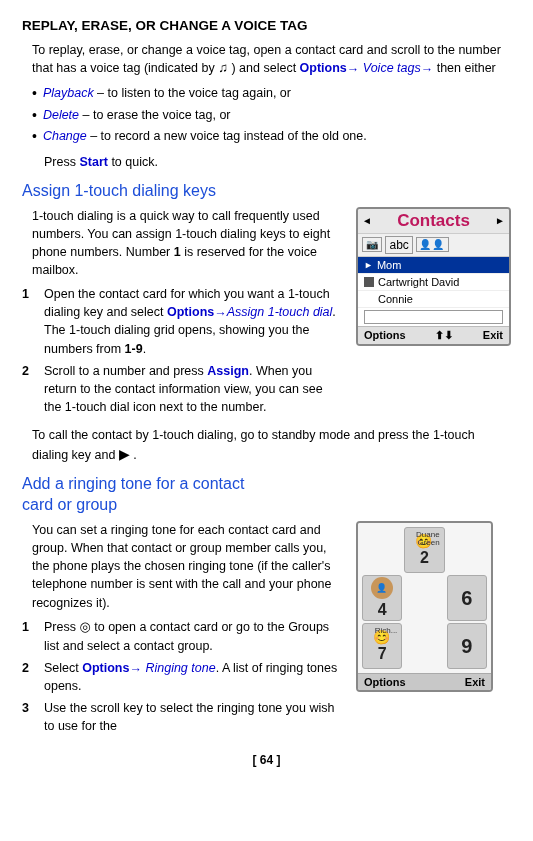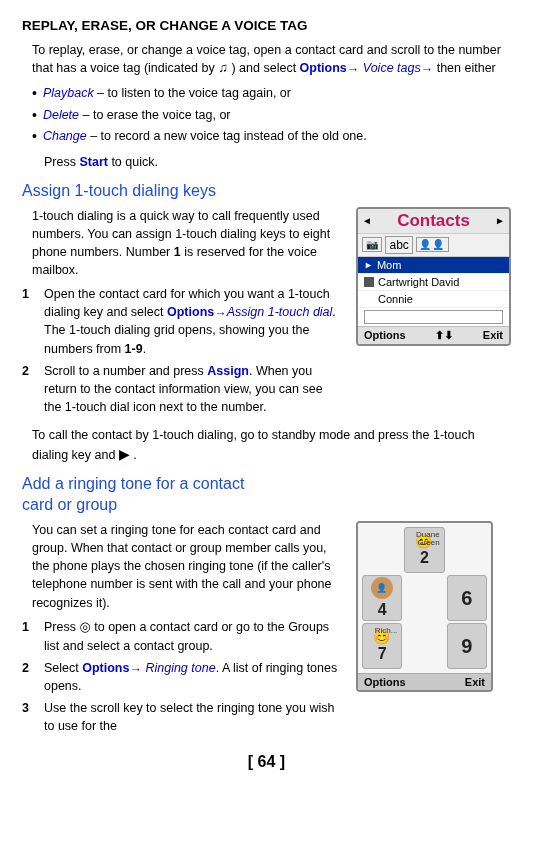--- a/index.html
+++ b/index.html
@@ -228,21 +228,21 @@
       justify-content: space-between;
       padding: 2px 6px;
       font-size: 11px;
       font-weight: bold;
       border-top: 1px solid #aaa;
     }
 
     
     .page-number {
       text-align: center;
-      font-size: 16px;
+      font-size: 12px;
       margin-top: 14px;
       font-weight: bold;
     }
 
     .indent { margin-left: 22px; }
   </style>
 </head>
 <body>
 
 <div>

